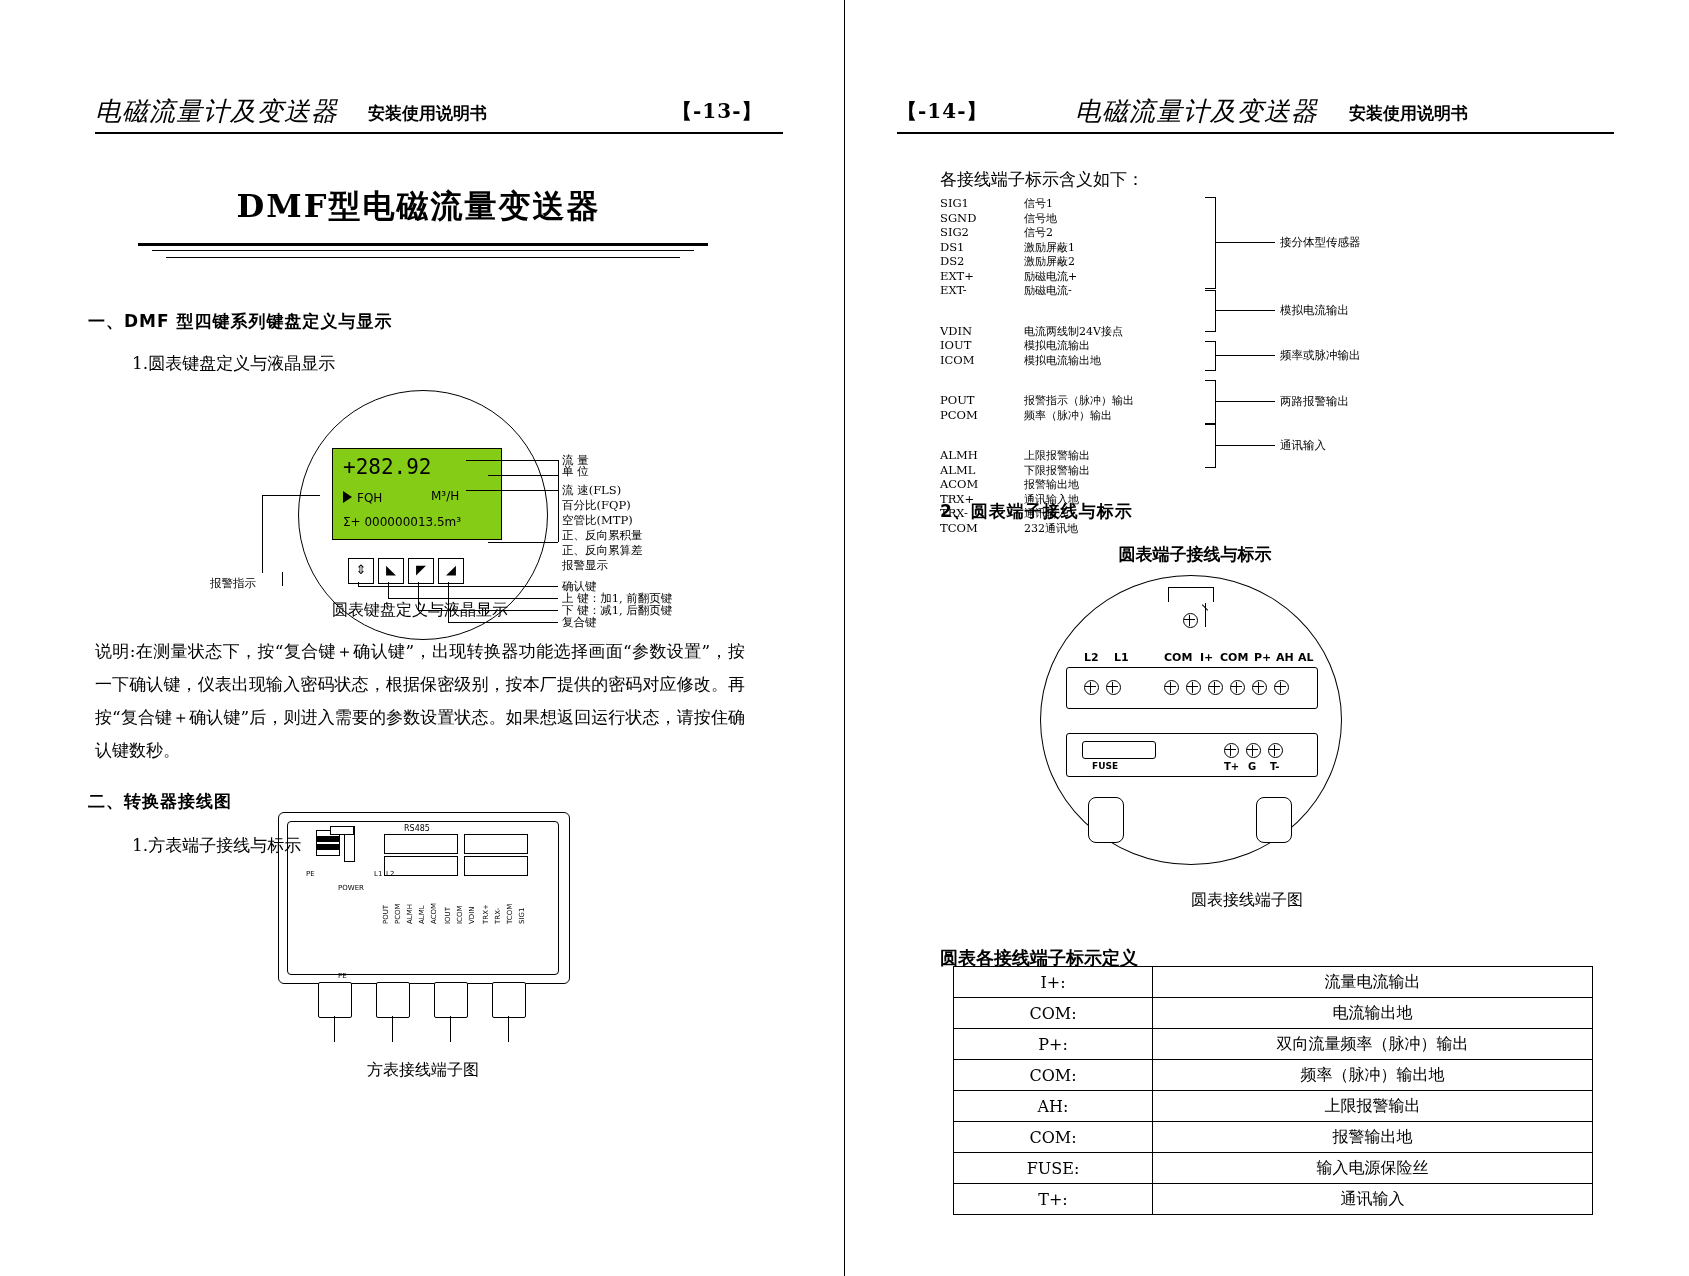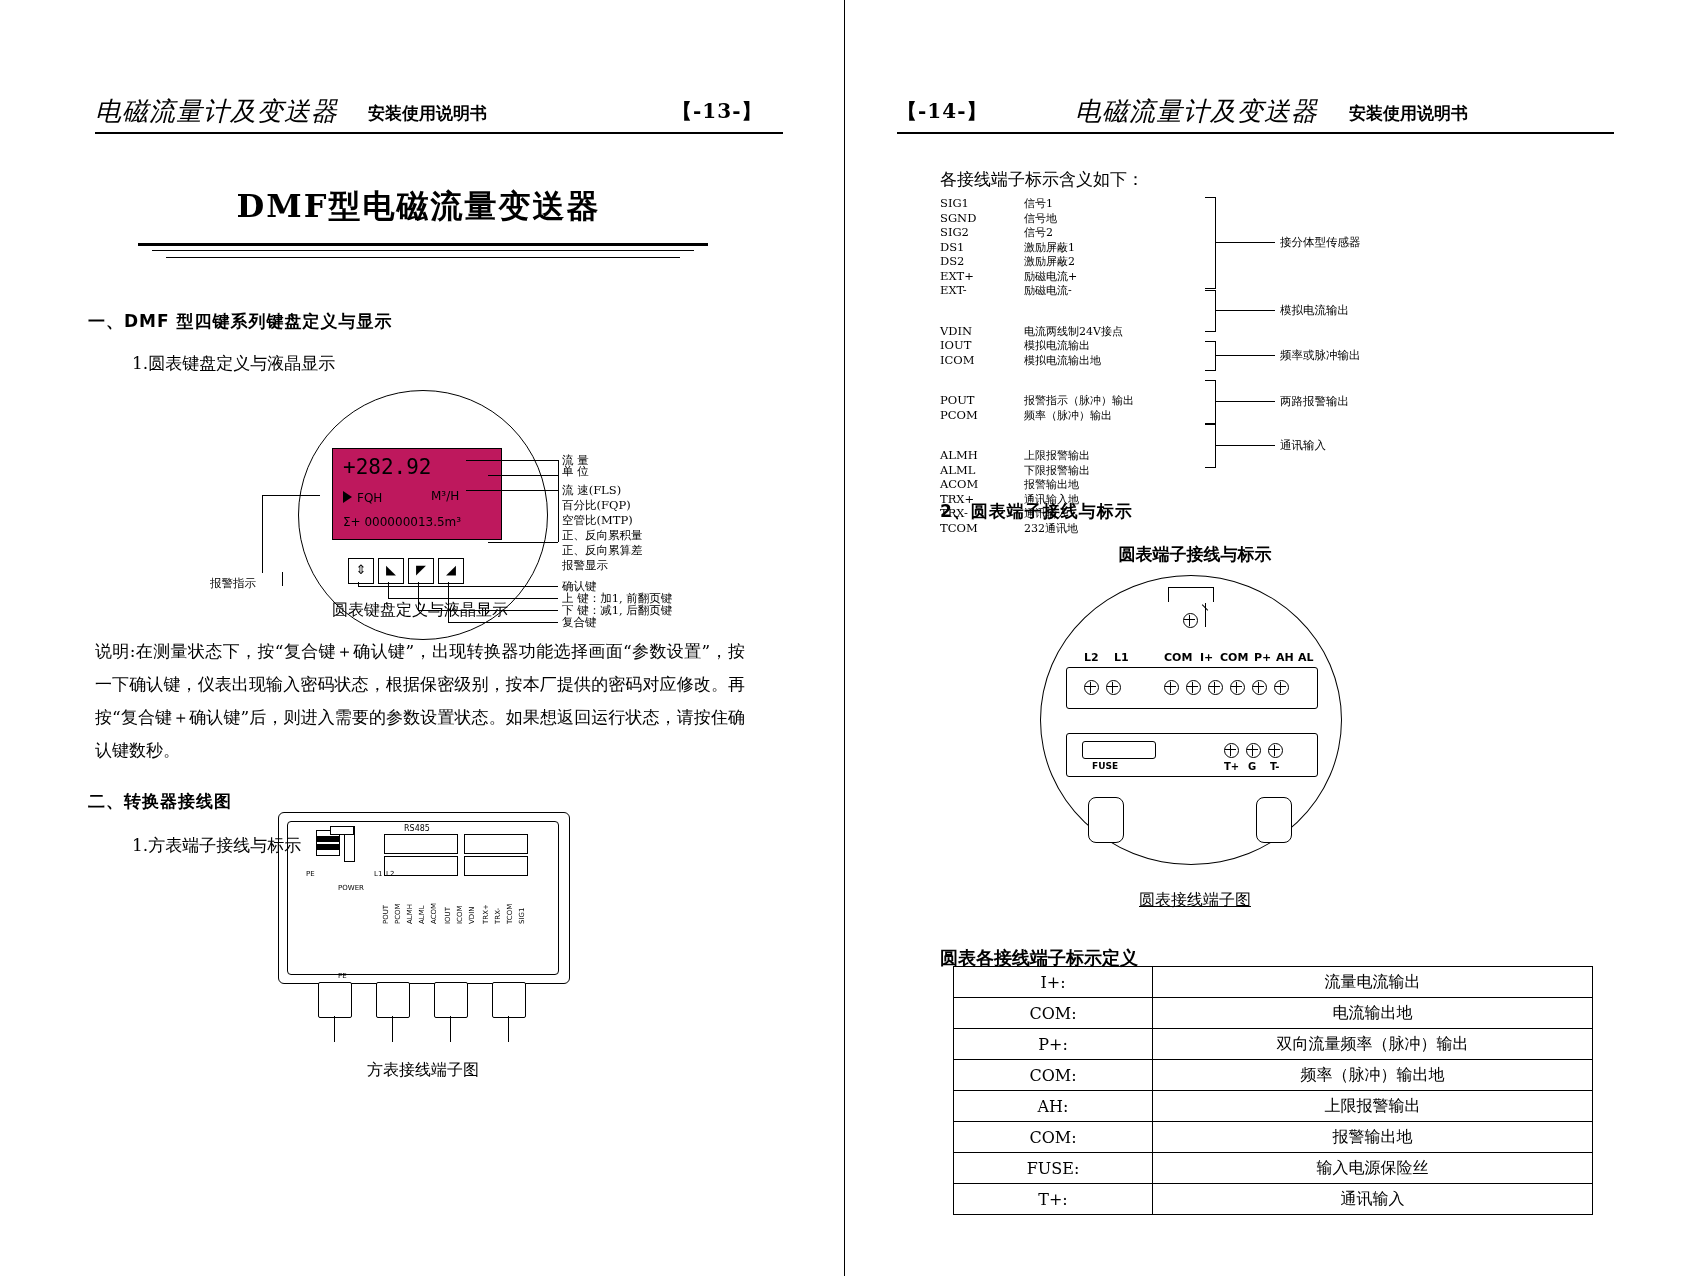--- a/index.html
+++ b/index.html
@@ -56,21 +56,21 @@
     position:absolute;text-align:center;
     font-family:"DejaVu Serif","Liberation Serif",serif;font-size:16px;
   }
 
   
   .fig1{position:absolute;left:270px;top:300px;width:300px;height:270px;}
   .circle-big{
     position:absolute;left:28px;top:0;width:248px;height:248px;border:1.5px solid #000;border-radius:50%;
   }
   .lcd{
-    position:absolute;left:62px;top:58px;width:168px;height:90px;border:1.5px solid #000;background:#be185d;
+    position:absolute;left:62px;top:58px;width:168px;height:90px;border:1.5px solid #000;background:#84cc16;
   }
   .lcd-val{position:absolute;left:10px;top:6px;font-family:"DejaVu Sans Mono","Liberation Mono",monospace;font-size:21px;}
   .lcd-fqh{position:absolute;left:24px;top:42px;font-family:"DejaVu Sans","Liberation Sans",sans-serif;font-size:12px;}
   .lcd-unit{position:absolute;left:98px;top:40px;font-family:"DejaVu Sans","Liberation Sans",sans-serif;font-size:12px;}
   .lcd-tot{position:absolute;left:10px;top:66px;font-family:"DejaVu Sans","Liberation Sans",sans-serif;font-size:12px;}
   .lcd-tri{position:absolute;left:10px;top:42px;width:0;height:0;border-left:9px solid #000;border-top:6px solid transparent;border-bottom:6px solid transparent;}
   .keys{position:absolute;left:78px;top:168px;width:140px;height:26px;}
   .key{position:absolute;top:0;width:24px;height:24px;border:1.2px solid #000;background:#fff;}
   .key span{display:block;text-align:center;font-size:13px;line-height:22px;}
 
@@ -412,21 +412,21 @@
   <div class="hole" style="left:206px;top:168px;"></div>
   <div class="hole" style="left:228px;top:168px;"></div>
   <div class="tlbl" style="left:184px;top:186px;font-size:10px;">T+</div>
   <div class="tlbl" style="left:208px;top:186px;font-size:10px;">G</div>
   <div class="tlbl" style="left:230px;top:186px;font-size:10px;">T-</div>
 
   <div class="foot" style="left:48px;top:222px;width:34px;height:44px;"></div>
   <div class="foot" style="left:216px;top:222px;width:34px;height:44px;"></div>
 </div>
 
-<div class="cap" style="left:1040px;width:310px;top:890px;text-decoration:underline;">圆表接线端子图</div>
+<div class="cap" style="left:1092px;width:310px;top:890px;">圆表接线端子图</div>
 
 <div class="tbl-title" style="top:930px;margin-top:16px;">圆表各接线端子标示定义</div>
 
 <table class="tbl" style="top:966px;">
   <tbody>
       <tr>
         <td class="c1">I+:</td>
         <td>流量电流输出</td>
       </tr>
   <tr>

